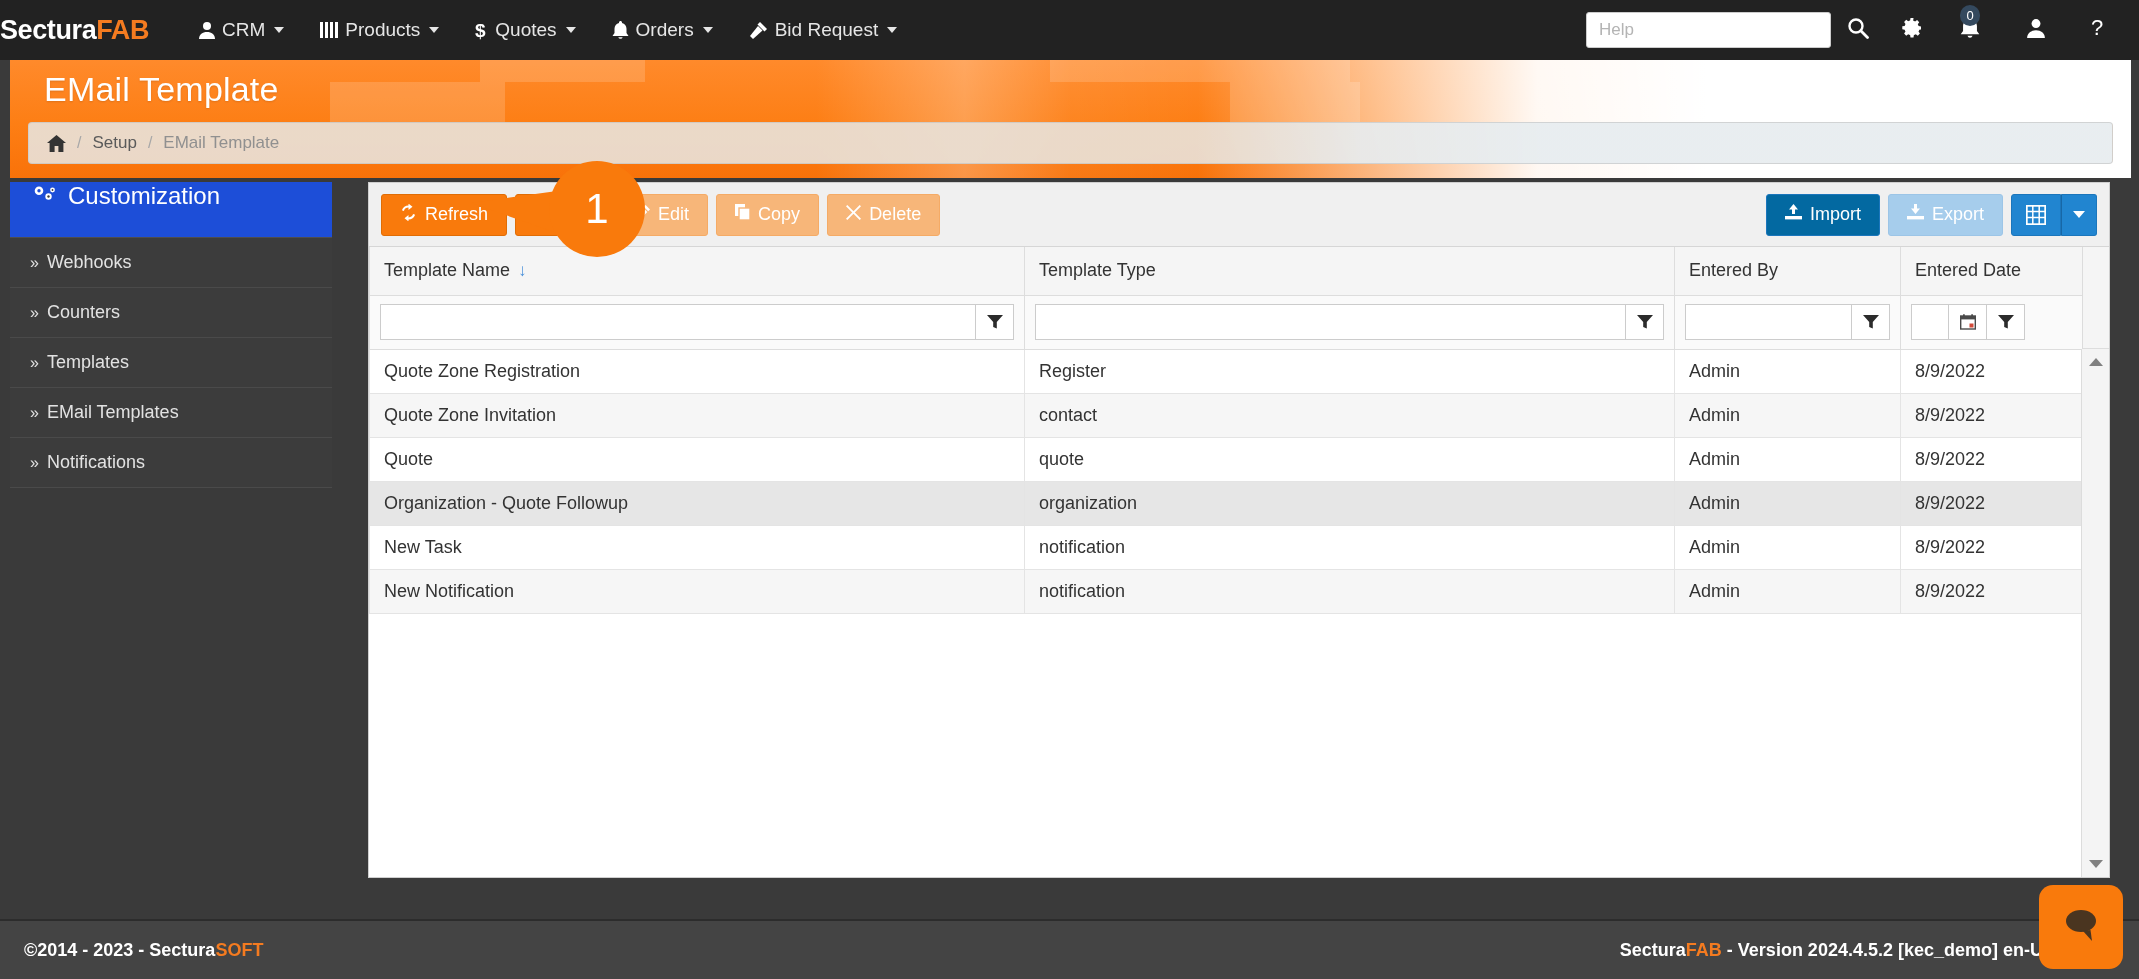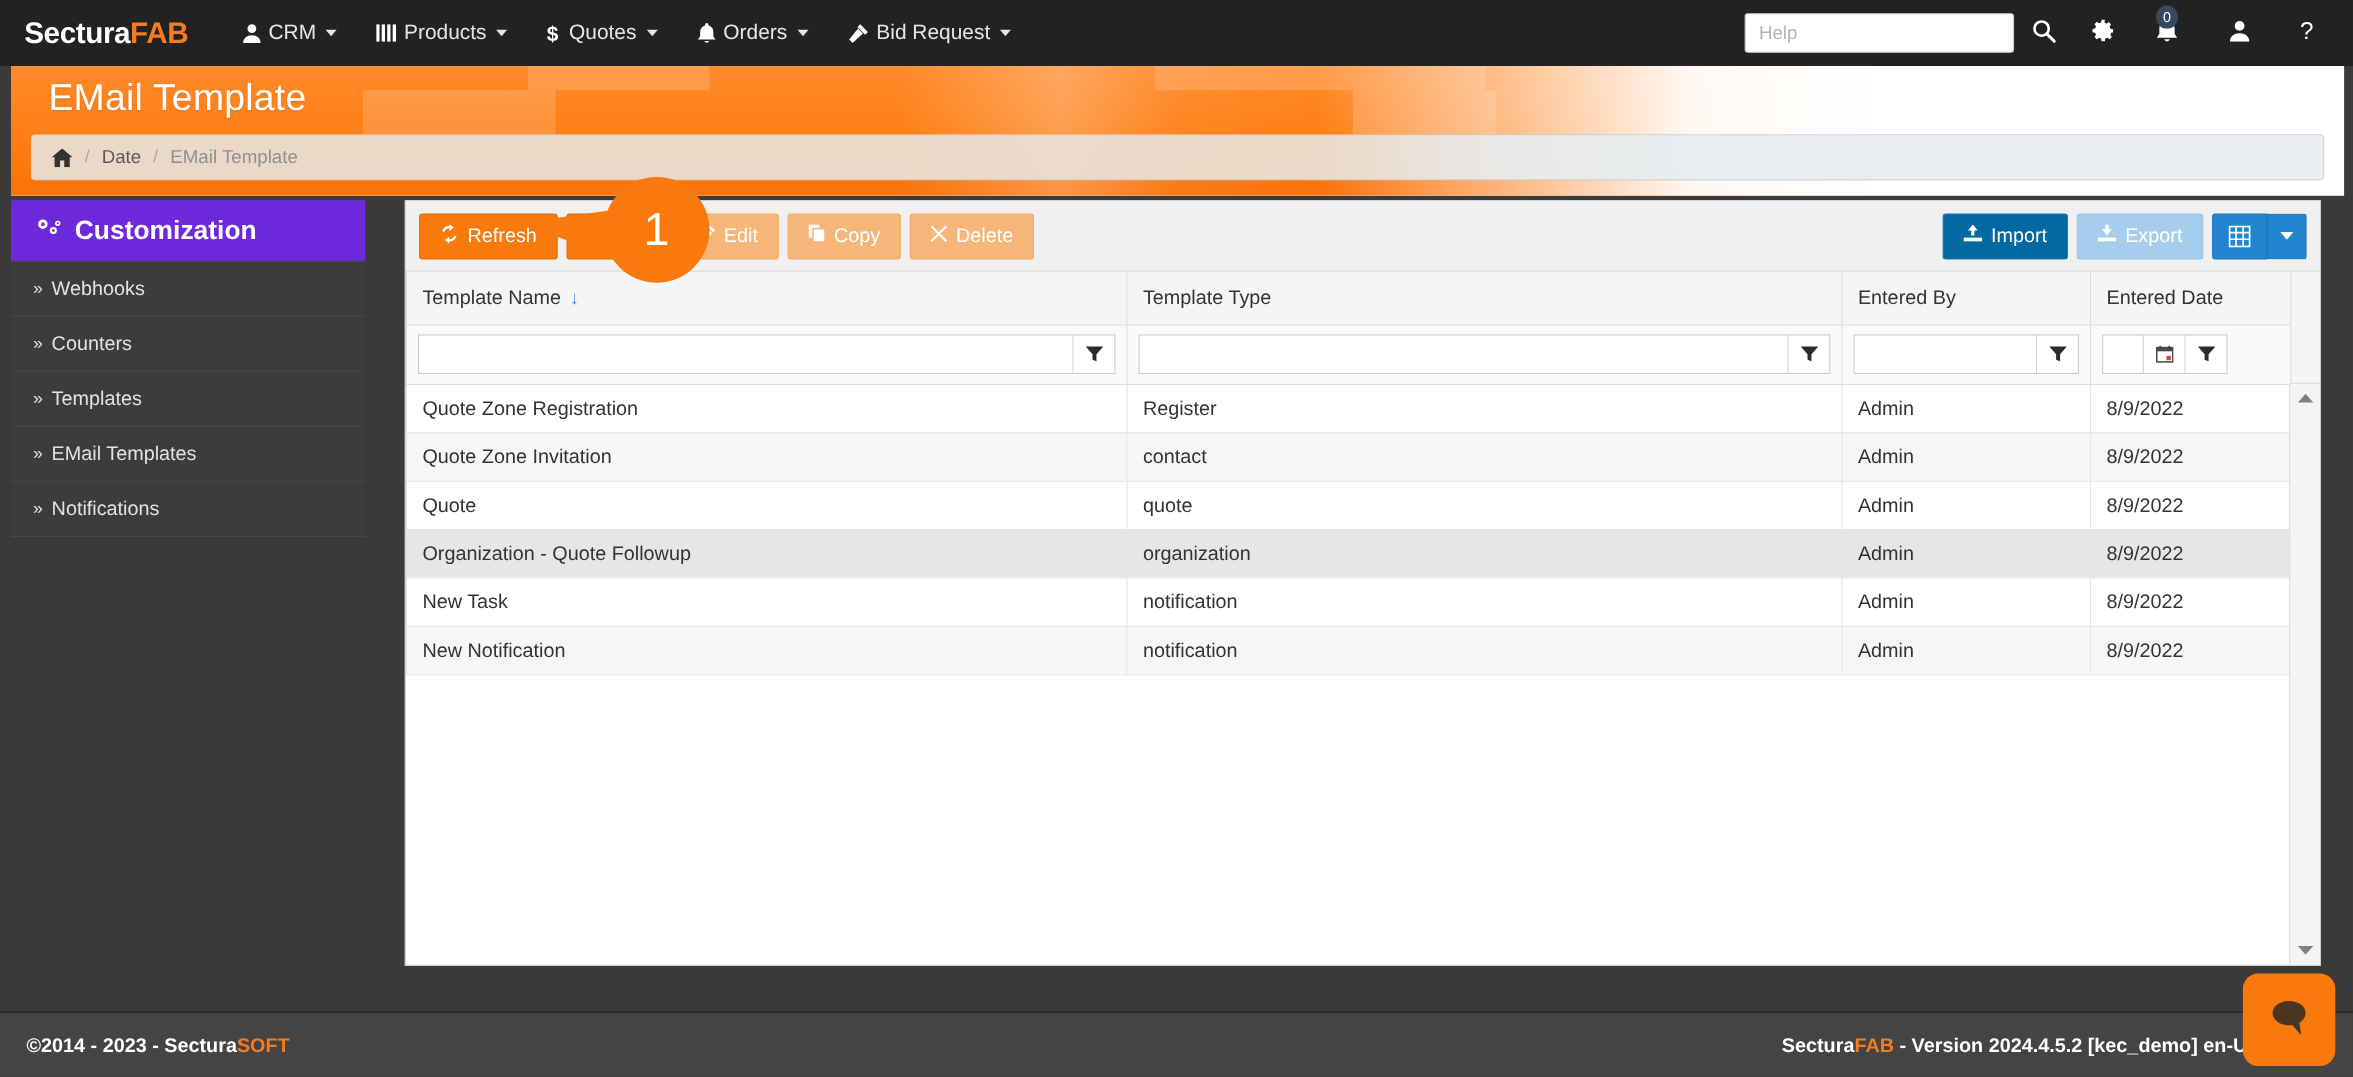--- a/index.html
+++ b/index.html
@@ -12,21 +12,21 @@
 
   
   .navbar {
     position: absolute; top: 0; left: 0;
     width: 2139px; height: 60px;
     background: #222222;
     display: flex; align-items: center;
   }
   .brand {
     color: #ffffff; font-size: 27px; font-weight: bold;
-    margin-left: 22px; margin-right: 32px;
+    margin-right: 32px;
     letter-spacing: -0.4px;
     white-space: nowrap;
   }
   .brand .fab { color: #f47b20; }
   .navitems { display: flex; align-items: center; }
   .navitem {
     display: flex; align-items: center; gap: 7px;
     color: #e6e6e6; font-size: 19px;
     padding: 16px 18px; height: 68px;
     white-space: nowrap; cursor: pointer;
@@ -106,24 +106,24 @@
   .bc-item.active { color: #909090; }
   .bc-sep { color: #a8a8a8; font-size: 16px; }
   .bc-home { color: #333; display: inline-flex; align-items: center; }
 
   
   .sidebar {
     position: absolute; top: 182px; left: 10px;
     width: 322px;
   }
   .sidebar-head {
-    height: 56px; background: #6d28d9;
-    display: flex; align-items: center; gap: 12px;
+    height: 56px; background: #1d4ed8;
+    display: flex; gap: 12px;
     padding: 0 20px; color: #ffffff;
-    font-size: 24px; font-weight: 700;
+    font-size: 24px; font-weight: 400;
     border-bottom: 1px solid #4e4e4e;
   }
   .sb-item {
     height: 50px; background: #3c3c3c;
     display: flex; align-items: center; gap: 8px;
     padding: 0 20px; color: #e2e2e2; font-size: 18px;
     border-bottom: 1px solid #4a4a4a;
     cursor: pointer;
   }
   .sb-chev { font-size: 16px; color: #e2e2e2; }
@@ -417,21 +417,21 @@
   <div class="band-streak" style="left:1220px;top:22px;width:130px;height:40px;"></div>
   <div class="page-title">EMail Template</div>
 
   <div class="breadcrumb-bar">
     <span class="bc-home">
       <svg width="19" height="17" viewBox="0 0 19 17">
           <path d="M9.5 0L0 8h2.6v9h5V11h3.8v6h5V8H19z" fill="#333"></path>
         </svg>
     </span>
     <span class="bc-sep">/</span>
-    <span class="bc-item">Date</span>
+    <span class="bc-item">Setup</span>
     <span class="bc-sep">/</span>
     <span class="bc-item active">EMail Template</span>
   </div>
 </div>
 
 <div class="sidebar">
   <div class="sidebar-head">
     <span>
       <svg width="26" height="22" viewBox="0 0 26 22">
           <path d="M9 4.5a4.3 4.3 0 100 8.6 4.3 4.3 0 000-8.6zm0 2.6a1.7 1.7 0 110 3.4 1.7 1.7 0 010-3.4z" fill="#fff"></path>

